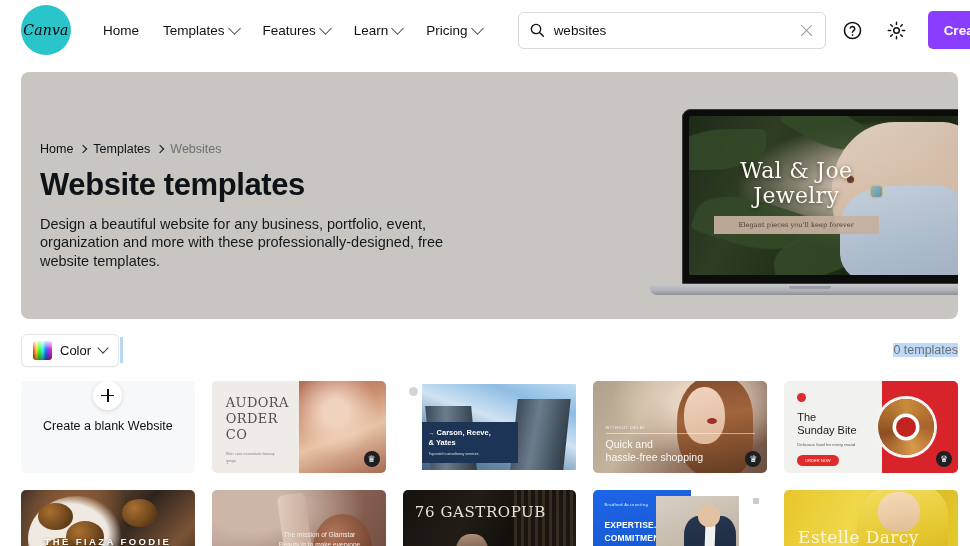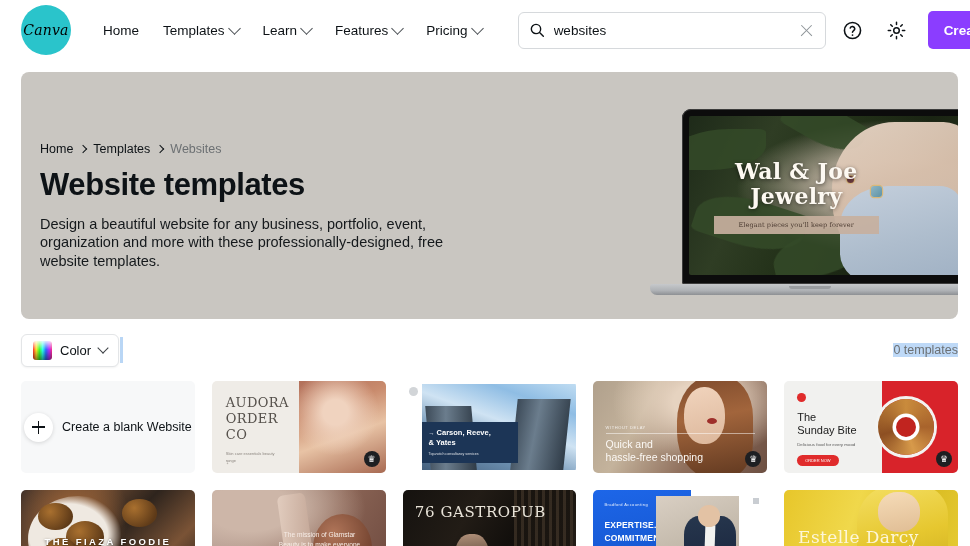--- a/index.html
+++ b/index.html
@@ -225,21 +225,21 @@
     border-radius: 50%;
     background: #6d3b3f;
     box-shadow: 0 0 0 1.1px #d9b878;
   }
   .scr-title {
     position: absolute;
     left: 8%; top: 27%;
     width: 62%;
     text-align: center;
     font-family: "DejaVu Serif", serif;
-    font-weight: bold;
+    font-weight: normal;
     color: #fdf9f2;
     font-size: 22px;
     line-height: 1.12;
     text-shadow: 0 1px 4px rgba(0,0,0,.55);
     letter-spacing: .3px;
   }
   .scr-btn {
     position: absolute;
     left: 9%; top: 63%;
     width: 60%;
@@ -325,23 +325,22 @@
     height: 92px;
     border-radius: 5px;
     overflow: hidden;
     position: relative;
     cursor: pointer;
     background: #f2f3f5;
   }
   .blank-card {
     background: #f7f8f9;
     display: flex;
-    flex-direction: row;
+    flex-direction: column;
     align-items: center;
-    justify-content: center;
     gap: 9px;
   }
   .plus-circle {
     width: 29px; height: 29px;
     border-radius: 50%;
     background: #fff;
     box-shadow: 0 1px 4px rgba(0,0,0,.14);
     display: flex; align-items: center; justify-content: center;
     position: relative;
   }
@@ -624,25 +623,25 @@
 
   <nav class="nav">
     <div class="nav-item">
       <span>Home</span>
     </div>
     <div class="nav-item">
       <span>Templates</span>
       <span class="chev"></span>
     </div>
     <div class="nav-item">
+      <span>Features</span>
+      <span class="chev"></span>
+    </div>
+    <div class="nav-item">
       <span>Learn</span>
-      <span class="chev"></span>
-    </div>
-    <div class="nav-item">
-      <span>Features</span>
       <span class="chev"></span>
     </div>
     <div class="nav-item">
       <span>Pricing</span>
       <span class="chev"></span>
     </div>
   </nav>
 
   <div class="search-wrap">
     <div class="search-box">

